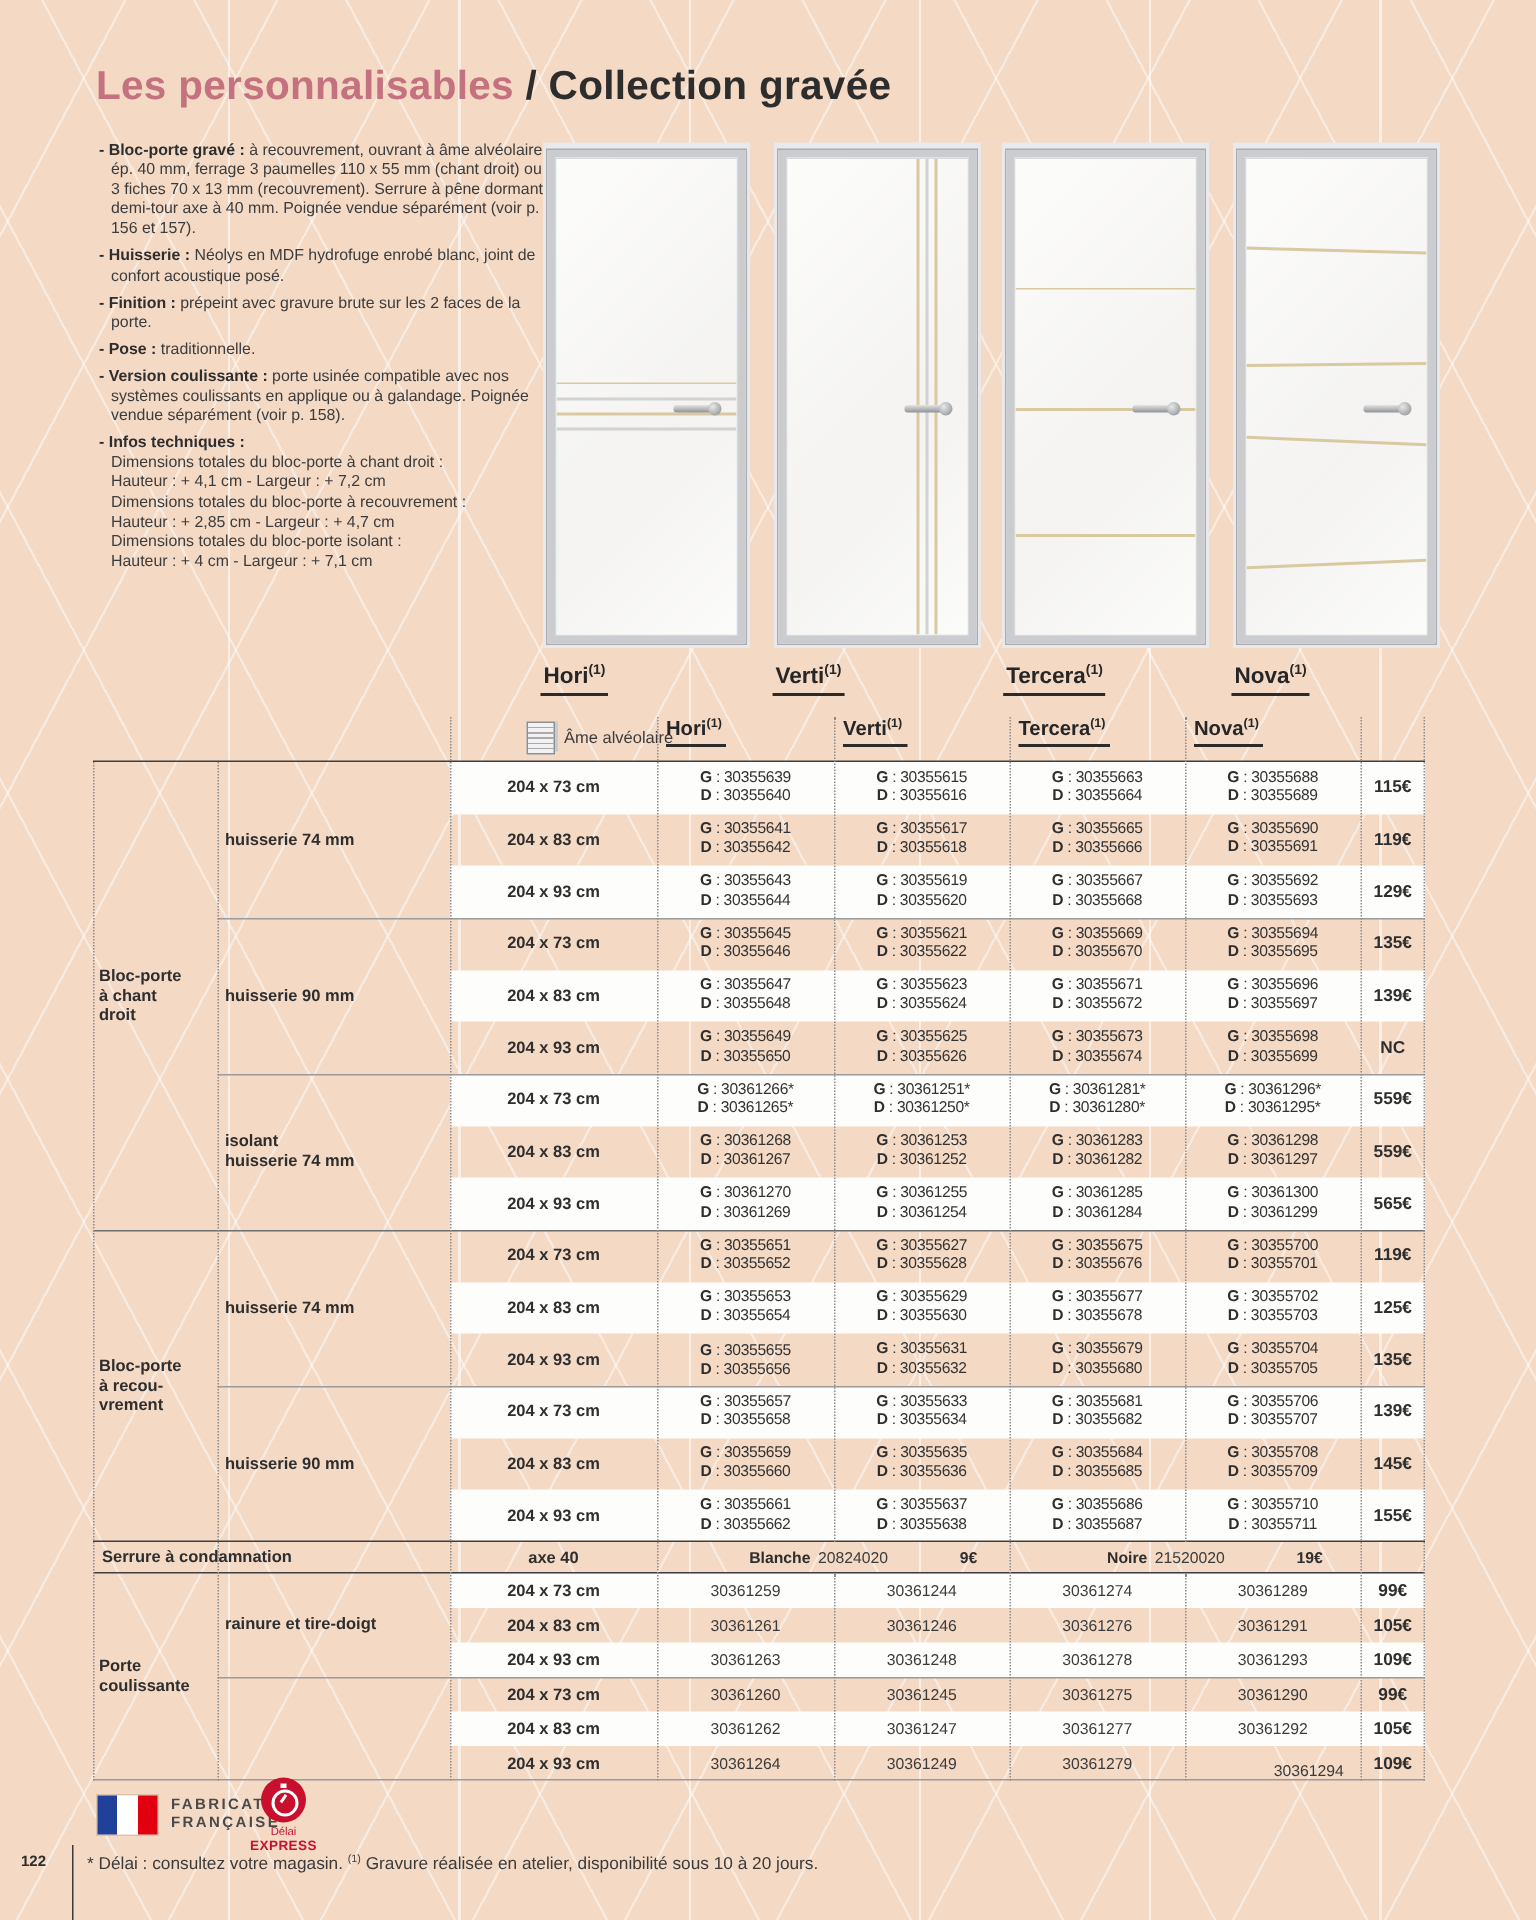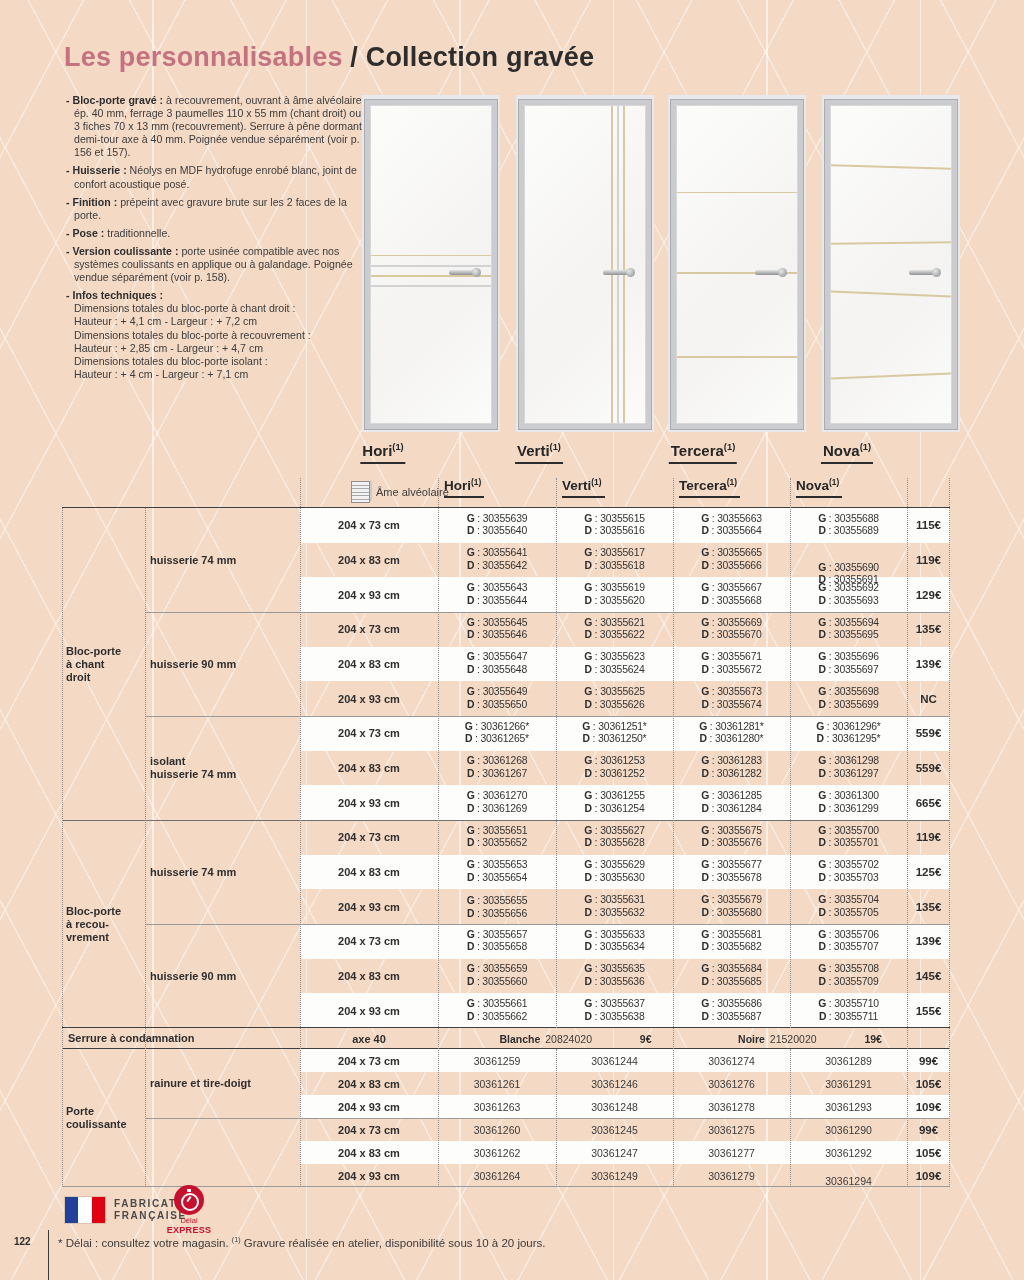--- a/index.html
+++ b/index.html
@@ -208,21 +208,21 @@
       <span><b>D</b> : 30355642</span>
     </div>
     <div class="cell codes" style="left: 494px; top: 64.667px; width: 117px; height: 34.667px;">
       <span><b>G</b> : 30355617</span>
       <span><b>D</b> : 30355618</span>
     </div>
     <div class="cell codes" style="left: 611px; top: 64.667px; width: 117px; height: 34.667px;">
       <span><b>G</b> : 30355665</span>
       <span><b>D</b> : 30355666</span>
     </div>
-    <div class="cell codes" style="left: 728px; top: 79px; width: 117px; height: 34.667px;">
+    <div class="cell codes" style="left: 728px; top: 64px; width: 117px; height: 34.667px;">
       <span><b>G</b> : 30355690</span>
       <span><b>D</b> : 30355691</span>
     </div>
     <div class="cell price" style="left: 845px; top: 64.667px; width: 43px; height: 34.667px;">119€</div>
     <div class="cell dim" style="left: 238px; top: 99.334px; width: 138px; height: 34.667px;">204 x 93 cm</div>
     <div class="cell codes" style="left: 376px; top: 99.334px; width: 118px; height: 34.667px;">
       <span><b>G</b> : 30355643</span>
       <span><b>D</b> : 30355644</span>
     </div>
     <div class="cell codes" style="left: 494px; top: 99.334px; width: 117px; height: 34.667px;">
@@ -338,21 +338,21 @@
       <span><b>D</b> : 30361254</span>
     </div>
     <div class="cell codes" style="left: 611px; top: 307.336px; width: 117px; height: 34.667px;">
       <span><b>G</b> : 30361285</span>
       <span><b>D</b> : 30361284</span>
     </div>
     <div class="cell codes" style="left: 728px; top: 307.336px; width: 117px; height: 34.667px;">
       <span><b>G</b> : 30361300</span>
       <span><b>D</b> : 30361299</span>
     </div>
-    <div class="cell price" style="left: 845px; top: 307.336px; width: 43px; height: 34.667px;">665€</div>
+    <div class="cell price" style="left: 845px; top: 307.336px; width: 43px; height: 34.667px;">565€</div>
     <div class="cell dim" style="left: 238px; top: 342.003px; width: 138px; height: 34.667px;">204 x 73 cm</div>
     <div class="cell codes" style="left: 376px; top: 342.003px; width: 118px; height: 34.667px;">
       <span><b>G</b> : 30355651</span>
       <span><b>D</b> : 30355652</span>
     </div>
     <div class="cell codes" style="left: 494px; top: 342.003px; width: 117px; height: 34.667px;">
       <span><b>G</b> : 30355627</span>
       <span><b>D</b> : 30355628</span>
     </div>
     <div class="cell codes" style="left: 611px; top: 342.003px; width: 117px; height: 34.667px;">
@@ -485,21 +485,21 @@
     <div class="cell dim" style="left: 238px; top: 663.005px; width: 138px; height: 23px;">204 x 83 cm</div>
     <div class="cell" style="left: 376px; top: 663.005px; width: 118px; height: 23px;">30361262</div>
     <div class="cell" style="left: 494px; top: 663.005px; width: 117px; height: 23px;">30361247</div>
     <div class="cell" style="left: 611px; top: 663.005px; width: 117px; height: 23px; text-align: right;">30361277</div>
     <div class="cell" style="left: 728px; top: 663.005px; width: 117px; height: 23px;">30361292</div>
     <div class="cell price" style="left: 845px; top: 663.005px; width: 43px; height: 23px;">105€</div>
     <div class="cell dim" style="left: 238px; top: 686.005px; width: 138px; height: 23px;">204 x 93 cm</div>
     <div class="cell" style="left: 376px; top: 686.005px; width: 118px; height: 23px;">30361264</div>
     <div class="cell" style="left: 494px; top: 686.005px; width: 117px; height: 23px;">30361249</div>
     <div class="cell" style="left: 611px; top: 686.005px; width: 117px; height: 23px;">30361279</div>
-    <div class="cell" style="left: 728px; top: 686.005px; width: 117px; height: 34px; text-align: center;">30361294</div>
+    <div class="cell" style="left: 752px; top: 686.005px; width: 117px; height: 34px; text-align: center;">30361294</div>
     <div class="cell price" style="left: 845px; top: 686.005px; width: 43px; height: 23px;">109€</div>
     <div class="glabel" style="left: 4px; top: 30px; width: 76px; height: 312.003px;">Bloc-porte
 à chant
 droit</div>
     <div class="glabel" style="left: 4px; top: 342.003px; width: 76px; height: 208.002px;">Bloc-porte
 à recou-
 vrement</div>
     <div class="glabel" style="left: 4px; top: 571.005px; width: 76px; height: 138px;">Porte
 coulissante</div>
     <div class="glabel" style="left: 88px; top: 30px; width: 146px; height: 104.001px;">huisserie 74 mm</div>

